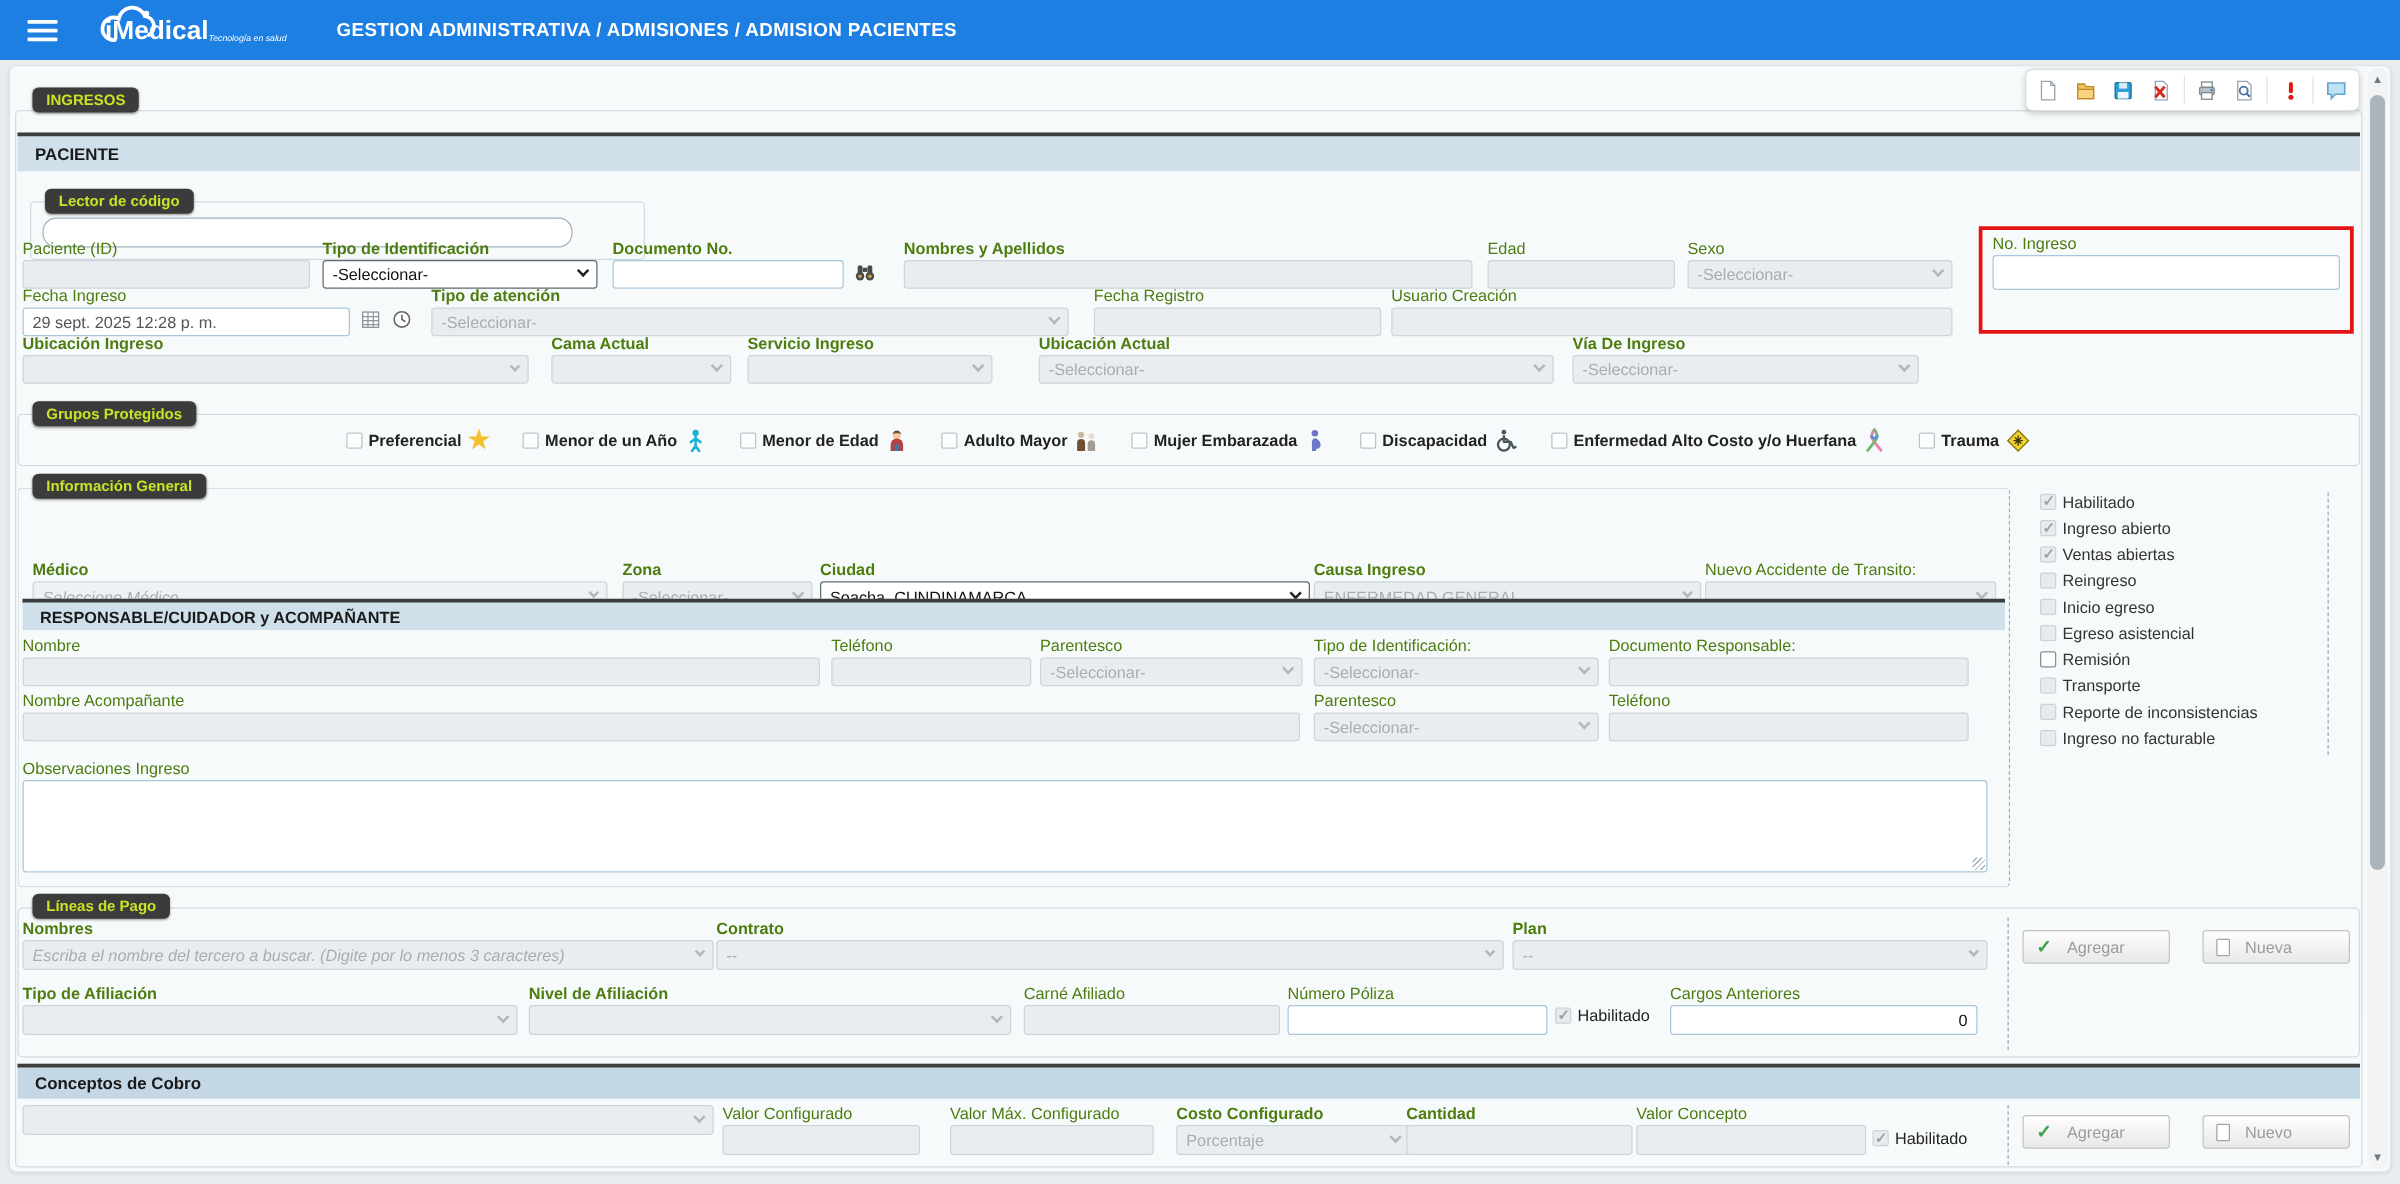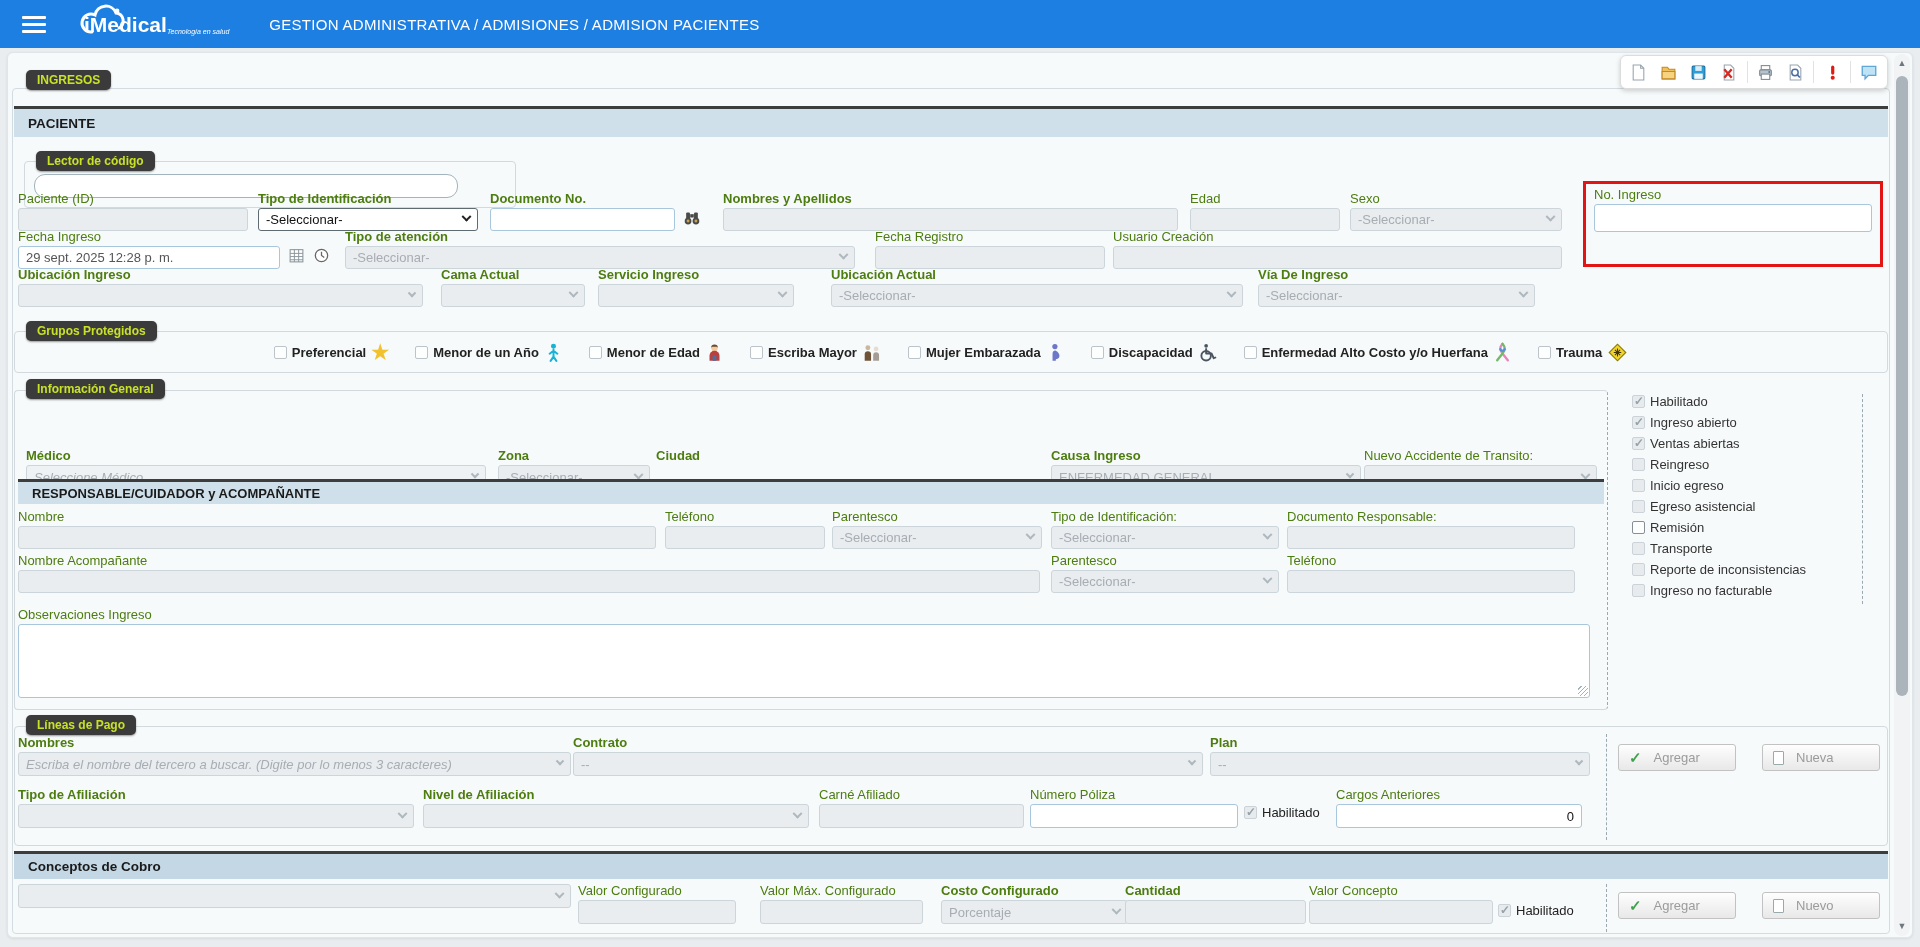--- a/index.html
+++ b/index.html
@@ -16,21 +16,21 @@
     position:absolute; left:0; top:0; width:1920px; height:48px;
     background:#1e7fe2; display:flex; align-items:center; color:#fff;
   }
   .burger { width:24px; height:17px; margin-left:22px; display:flex; flex-direction:column; justify-content:space-between; cursor:pointer; }
   .burger span { height:3px; background:#fff; border-radius:1px; }
   .logo { display:flex; align-items:center; margin-left:38px; position:relative; }
   .logo svg { position:absolute; left:-14px; top:-12px; }
   .logo-text { display:flex; flex-direction:row; line-height:1; position:relative; }
   .logo-title { font-size:21px; font-weight:bold; }
   .logo-sub { font-size:7px; font-style:italic; margin-top:2px; align-self:flex-end; }
-  .crumb { margin-left:40px; font-weight:normal; font-size:15px; letter-spacing:.3px; }
+  .crumb { margin-left:40px; font-weight:bold; font-size:15px; letter-spacing:.3px; }
 
   
   .panel {
     position:absolute; left:7px; top:52px; width:1906px; height:886px;
     background:#f7fafb; border:1px solid #dfe5e8; border-radius:6px;
     box-shadow:0 1px 3px rgba(0,0,0,.08);
   }
   .outerbox { position:absolute; left:12px; top:88px; width:1878px; height:846px;
     border:1px solid #d3dce0; border-radius:4px; }
 
@@ -371,21 +371,21 @@
         <svg width="19" height="19" viewBox="0 0 16 16">
           <circle cx="8" cy="4.5" r="2.6" fill="#f3c99f"></circle>
           <path d="M5.2 4a2.8 2.8 0 0 1 5.6 0l-1-.9h-3.6z" fill="#6b4a2f"></path>
           <path d="M3.8 15v-4.2a4.2 4.2 0 0 1 8.4 0V15z" fill="#b8413f"></path>
           <rect x="6.4" y="10.5" width="3.2" height="4.5" fill="#4e6f9e"></rect>
         </svg>
       </span>
   </div>
   <div class="gitem">
     <span class="cb"></span>
-    <span>Escriba Mayor</span>
+    <span>Adulto Mayor</span>
     <span class="icon">
         <svg width="20" height="19" viewBox="0 0 17 16">
           <circle cx="5" cy="4" r="2.1" fill="#cbb79b"></circle>
           <path d="M2.3 15V9.6a2.7 2.7 0 0 1 5.4 0V15z" fill="#6e5236"></path>
           <circle cx="12" cy="5" r="2" fill="#e6ddd0"></circle>
           <path d="M9.5 15v-4.8a2.5 2.5 0 0 1 5 0V15z" fill="#a59d93"></path>
         </svg>
       </span>
   </div>
   <div class="gitem">
@@ -444,20 +444,24 @@
 </div>
 <div class="fld" style="left:498px;top:449px;width:152px">
   <div class="lbl b">Zona</div>
   <div class="sel d" style="height:24px">
       <span>-Seleccionar-</span>
       <span class="chev"></span>
     </div>
 </div>
 <div class="fld" style="left:656px;top:449px;width:392px">
   <div class="lbl b">Ciudad</div>
+  <div class="sel w" style="height:24px">
+      <span>Soacha, CUNDINAMARCA</span>
+      <span class="chev"></span>
+    </div>
 </div>
 <div class="fld" style="left:1051px;top:449px;width:310px">
   <div class="lbl b">Causa Ingreso</div>
   <div class="combo d" style="height:24px">
       <span>ENFERMEDAD GENERAL</span>
       <span class="chev"></span>
     </div>
 </div>
 <div class="fld" style="left:1364px;top:449px;width:233px">
   <div class="lbl">Nuevo Accidente de Transito:</div>

